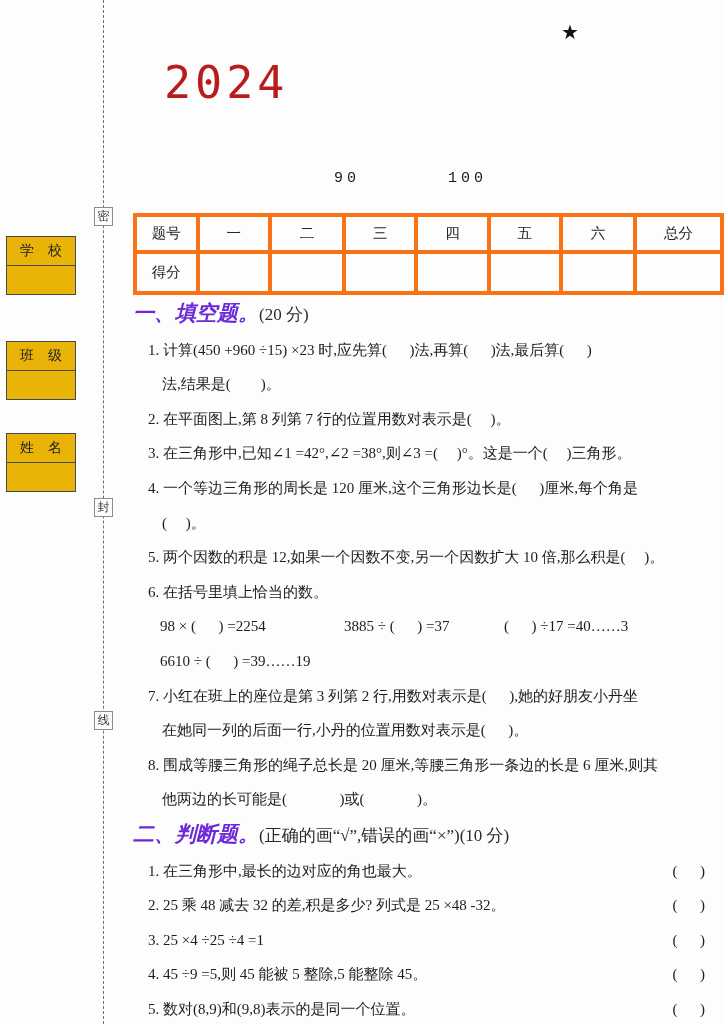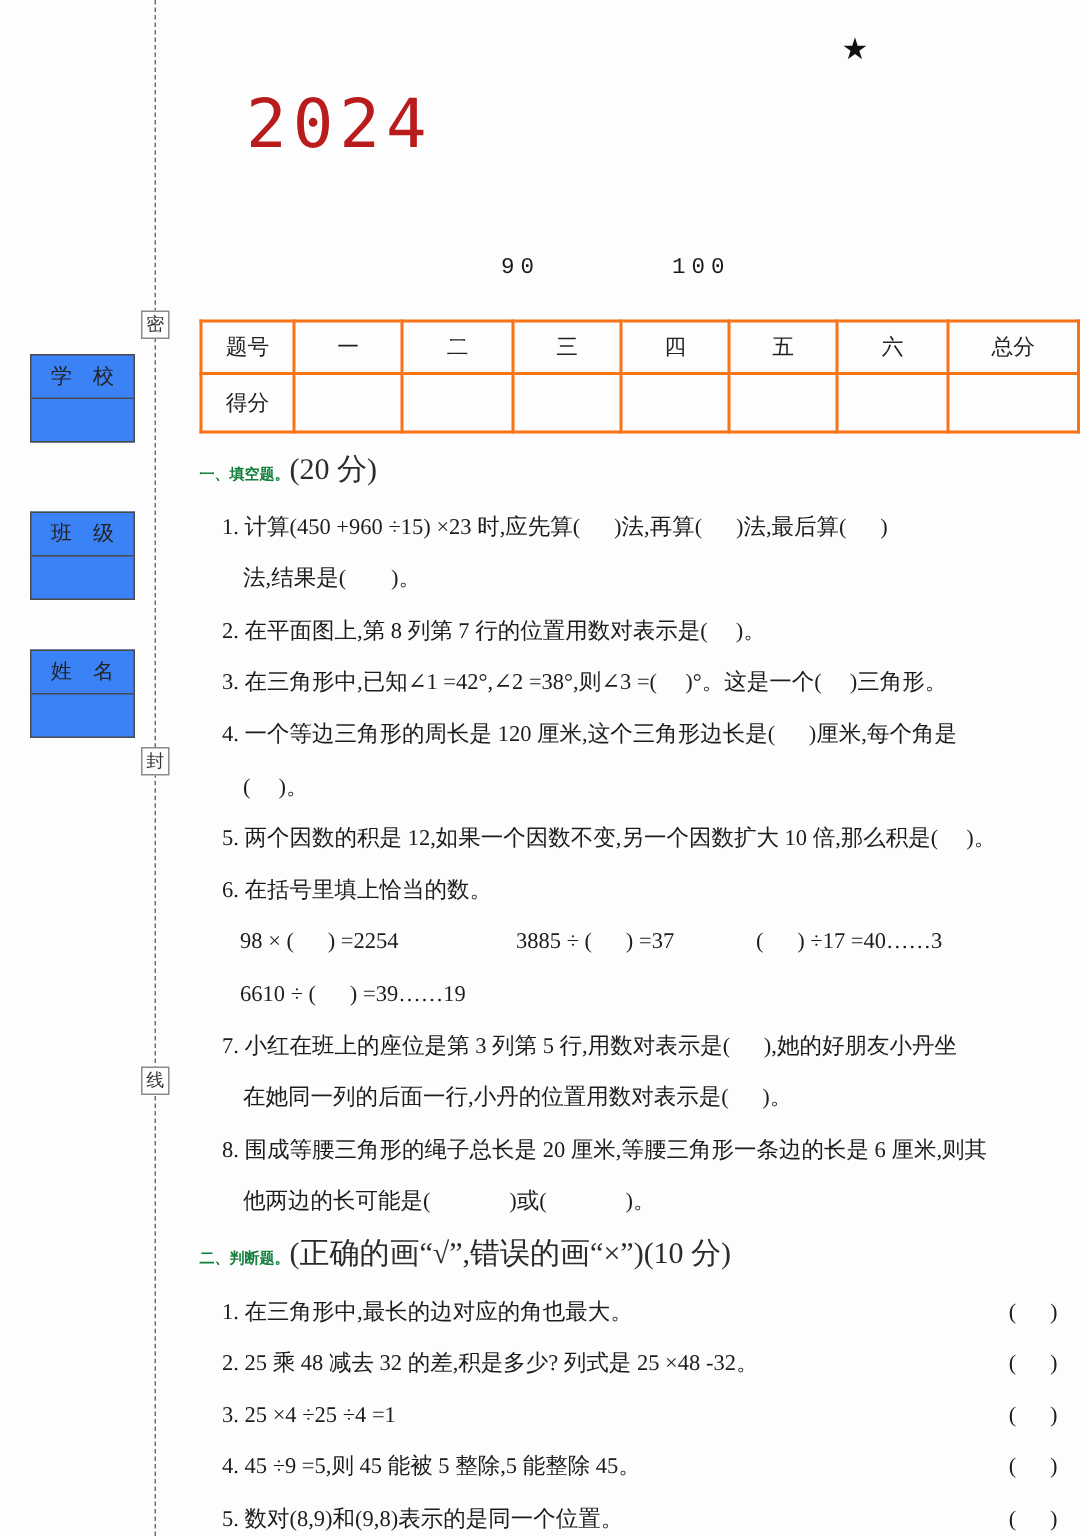--- a/index.html
+++ b/index.html
@@ -9,50 +9,50 @@
     font-family:"Liberation Serif","DejaVu Serif",serif;
   }
   
   .seal-line{position:absolute;left:103px;top:0;height:1024px;width:0;
     border-left:1px dashed #6e6e6e;}
   .seal-char{position:absolute;left:94px;width:13px;
     border:1px solid #8a8a8a;background:#fdfdfd;
     font-size:12px;line-height:15px;text-align:center;padding:1px 2px;color:#333;}
   .seal-top{top:207px}.seal-mid{top:498px}.seal-bot{top:711px}
   
-  .side-field{position:absolute;left:20px;width:68px;border:1px solid #4a4a4a;background:#3b82f6;}
+  .side-field{position:absolute;left:6px;width:68px;border:1px solid #4a4a4a;background:#eab308;}
   .side-field .lbl{height:28px;border-bottom:1px solid #4a4a4a;
     display:flex;align-items:center;justify-content:center;
     font-size:14px;color:#222;}
   .side-field .val{height:28px;}
   .f-school{top:236px}.f-class{top:341px}.f-name{top:433px}
   
   .star{position:absolute;left:561px;top:20px;font-size:20px;color:#111;}
   .year-title{position:absolute;left:164px;top:56px;
     font-family:"DejaVu Sans Mono",monospace;font-size:45px;letter-spacing:4px;color:#b91c1c;}
   .hint{position:absolute;top:170px;font-family:Liberation Mono, monospace;
     font-size:15px;letter-spacing:4px;color:#1a1a1a;}
   .hint-90{left:334px}.hint-100{left:448px}
   
   table.score{position:absolute;left:133px;top:213px;border-collapse:collapse;
     border:2px solid #151515;table-layout:fixed;}
-  table.score td{border:2px solid #f97316;text-align:center;
+  table.score td{border:4px solid #f97316;text-align:center;
     font-size:14.5px;color:#222;padding:0;}
   table.score tr.hd td{height:33px;}
   table.score tr.sc td{height:37px;}
   table.score td.heavy{border-left:2px solid #151515;}
   
   .content{position:absolute;left:133px;top:296px;width:572px;
     font-size:15px;line-height:34.6px;color:#1c1c1c;}
   .ln{white-space:pre;padding-left:15px;}
   .ln-cont{white-space:pre;padding-left:29px;}
   .sec-line{white-space:pre;}
   .sec-main{font-weight:bold;font-family:"Liberation Sans","DejaVu Sans",sans-serif;
-    font-size:10px;color:#15803d;}
-  .sec-note{font-size:20px;color:#2b2b2b;}
+    font-size:21px;color:#6d28d9;font-style:italic;}
+  .sec-note{font-size:17px;color:#2b2b2b;}
   .eq-row{display:flex;padding-left:27px;}
   .eq{white-space:pre;}
   .eq-c1{width:184px}.eq-c2{width:160px}.eq-c3{flex:1}
   .j-row{display:flex;gap:28px;}
   .j-text{white-space:pre;padding-left:15px;flex:1;}
   .j-br{white-space:pre;}
 </style>
 </head>
 <body>
 
@@ -119,21 +119,21 @@
 
   <div class="eq-row">
     <span class="eq eq-c1">98 × (      ) =2254</span>
     <span class="eq eq-c2">3885 ÷ (      ) =37</span>
     <span class="eq eq-c3">(      ) ÷17 =40……3</span>
   </div>
   <div class="eq-row">
     <span class="eq eq-c3">6610 ÷ (      ) =39……19</span>
   </div>
 
-  <div class="ln">7. 小红在班上的座位是第 3 列第 5 行,用数对表示是(      ),她的好朋友小丹坐</div>
+  <div class="ln">7. 小红在班上的座位是第 3 列第 2 行,用数对表示是(      ),她的好朋友小丹坐</div>
   <div class="ln-cont">在她同一列的后面一行,小丹的位置用数对表示是(      )。</div>
   <div class="ln">8. 围成等腰三角形的绳子总长是 20 厘米,等腰三角形一条边的长是 6 厘米,则其</div>
   <div class="ln-cont">他两边的长可能是(              )或(              )。</div>
 
   <div class="sec-line"><span class="sec-main">二、判断题。</span><span class="sec-note">(正确的画“√”,错误的画“×”)(10 分)</span></div>
 
   <div class="j-row">
     <span class="j-text">1. 在三角形中,最长的边对应的角也最大。</span>
     <span class="j-br">(      )</span>
   </div>

